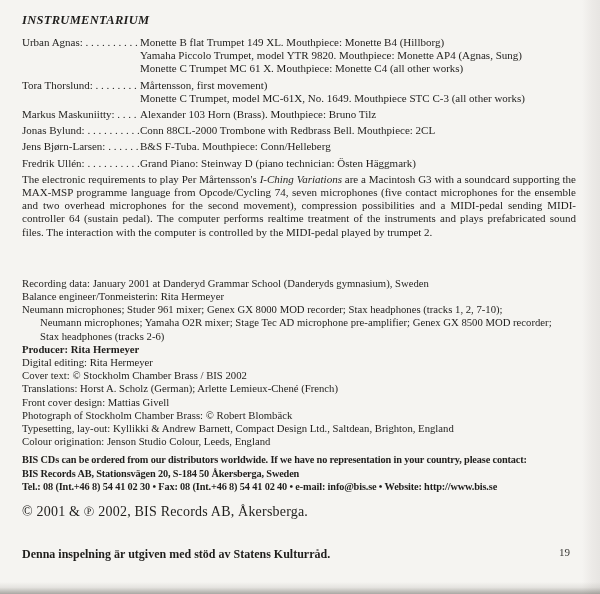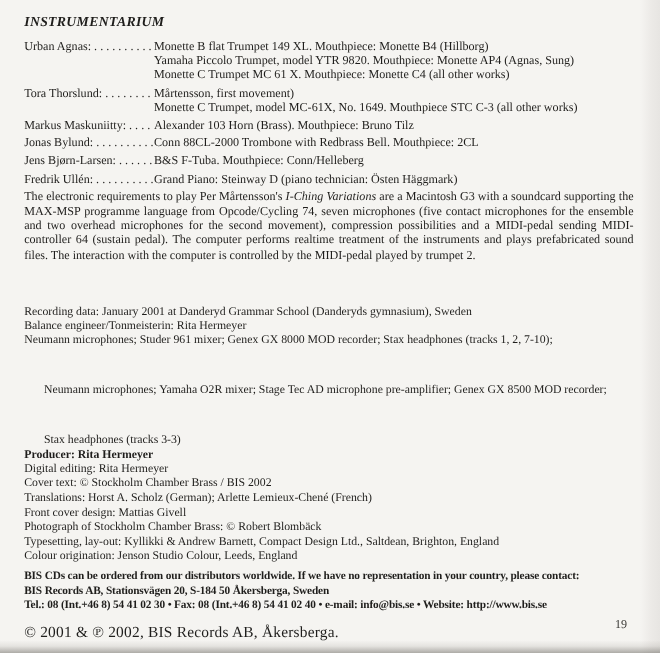--- a/index.html
+++ b/index.html
@@ -25,37 +25,37 @@
   .inst-row { display: flex; margin-bottom: 3px; }
   .inst-name { width: 118px; flex: none; white-space: nowrap; overflow: hidden; }
   .inst-desc { flex: 1; }
   .inst-desc div { white-space: nowrap; }
 
   .paragraph { text-align: justify; margin-top: 3px; }
   .paragraph .ital { font-style: italic; }
 
   .credits { margin-top: 38px; }
   .credit-line { white-space: nowrap; font-size: 10.7px; line-height: 13.2px; }
-  .credit-line.indent { padding-left: 18px; margin-top: 32px; }
+  .credit-line.indent { padding-left: 18px; }
   .credit-line.bold { font-weight: bold; }
 
   .contact { margin-top: 5px; }
   .contact-line {
     font-weight: bold; white-space: nowrap;
     font-size: 10.3px; line-height: 13.4px; letter-spacing: -0.15px;
   }
 
   .copyright {
     margin-top: 10px; font-size: 14px; font-weight: normal; letter-spacing: 0.2px;
   }
   .support {
     margin-top: 27px; font-size: 12px; font-weight: bold;
   }
   .page-number {
-    position: absolute; right: 30px; bottom: 20px;
+    position: absolute; right: 30px; bottom: 36px;
     font-size: 11px; color: #3a3936;
   }
   .bottom-shadow {
     position: absolute; left: 0; right: 0; bottom: 0; height: 12px;
     background: linear-gradient(to bottom, rgba(110,106,98,0) 0%, rgba(110,106,98,0.12) 45%, rgba(95,92,86,0.5) 100%);
   }
 </style>
 </head>
 <body>
 
@@ -112,21 +112,21 @@
 
   </div>
 
   <div class="body-text paragraph"><span>The electronic requirements to play Per Mårtensson's </span><span class="ital">I-Ching Variations</span><span> are a Macintosh G3 with a soundcard supporting the MAX-MSP programme language from Opcode/Cycling 74, seven microphones (five contact microphones for the ensemble and two overhead microphones for the second movement), compression possibilities and a MIDI-pedal sending MIDI-controller 64 (sustain pedal). The computer performs realtime treatment of the instruments and plays prefabricated sound files. The interaction with the computer is controlled by the MIDI-pedal played by trumpet 2.</span></div>
 
   <div class="credits">
     <div class="credit-line">Recording data: January 2001 at Danderyd Grammar School (Danderyds gymnasium), Sweden</div>
     <div class="credit-line">Balance engineer/Tonmeisterin: Rita Hermeyer</div>
     <div class="credit-line">Neumann microphones; Studer 961 mixer; Genex GX 8000 MOD recorder; Stax headphones (tracks 1, 2, 7-10);</div>
     <div class="credit-line indent">Neumann microphones; Yamaha O2R mixer; Stage Tec AD microphone pre-amplifier; Genex GX 8500 MOD recorder;</div>
-    <div class="credit-line indent">Stax headphones (tracks 3-3)</div>
+    <div class="credit-line indent">Stax headphones (tracks 2-6)</div>
     <div class="credit-line bold">Producer: Rita Hermeyer</div>
     <div class="credit-line">Digital editing: Rita Hermeyer</div>
     <div class="credit-line">Cover text: © Stockholm Chamber Brass / BIS 2002</div>
     <div class="credit-line">Translations: Horst A. Scholz (German); Arlette Lemieux-Chené (French)</div>
     <div class="credit-line">Front cover design: Mattias Givell</div>
     <div class="credit-line">Photograph of Stockholm Chamber Brass: © Robert Blombäck</div>
     <div class="credit-line">Typesetting, lay-out: Kyllikki &amp; Andrew Barnett, Compact Design Ltd., Saltdean, Brighton, England</div>
     <div class="credit-line">Colour origination: Jenson Studio Colour, Leeds, England</div>
   </div>
 

